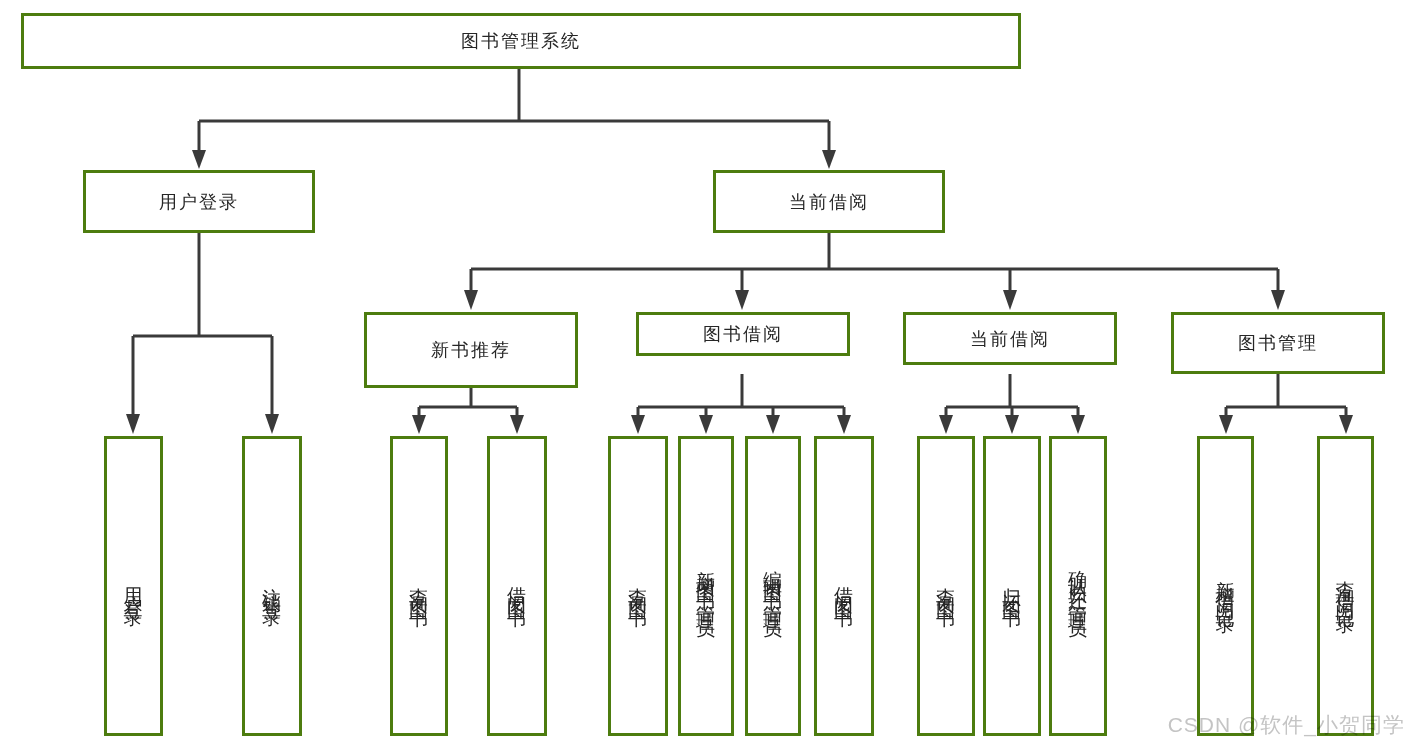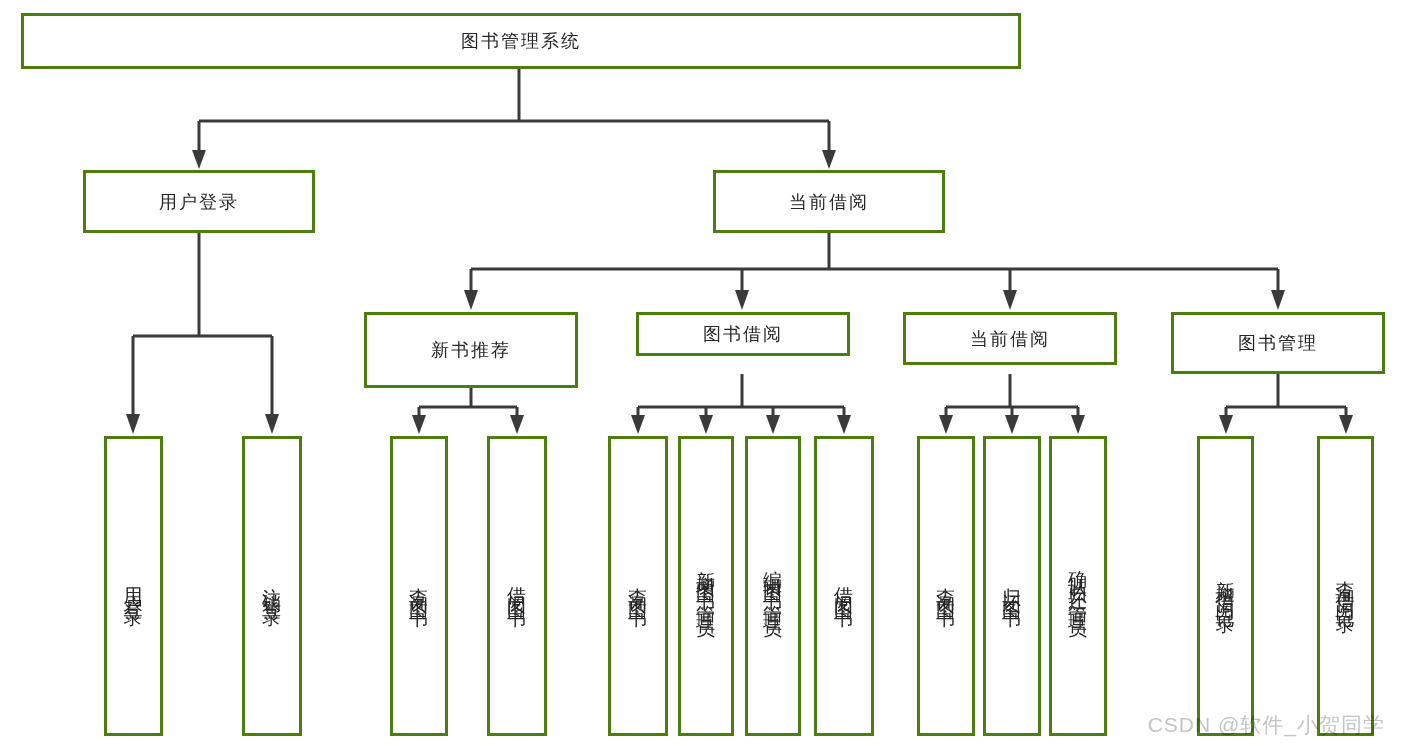--- a/index.html
+++ b/index.html
@@ -12,21 +12,21 @@
     position:absolute;z-index:2;box-sizing:border-box;
     border:3px solid #4d7c0f;background:#ffffff;
     display:flex;align-items:center;justify-content:center;
   }
   .h-label{font-size:18px;color:#262626;letter-spacing:2px;white-space:nowrap;}
   .v-label{
     writing-mode:vertical-rl;text-orientation:mixed;
     font-size:19px;color:#262626;letter-spacing:7px;line-height:1;
   }
   .watermark{
-    position:absolute;z-index:3;right:20px;top:711px;
+    position:absolute;z-index:3;right:0;top:711px;
     font-size:21px;color:#c4c4c4;letter-spacing:1px;white-space:nowrap;
     mix-blend-mode:multiply;
   }
 </style>
 </head>
 <body>
 
 <div class="stage">
 
   <svg class="connectors" width="1405" height="747" viewBox="0 0 1405 747">

